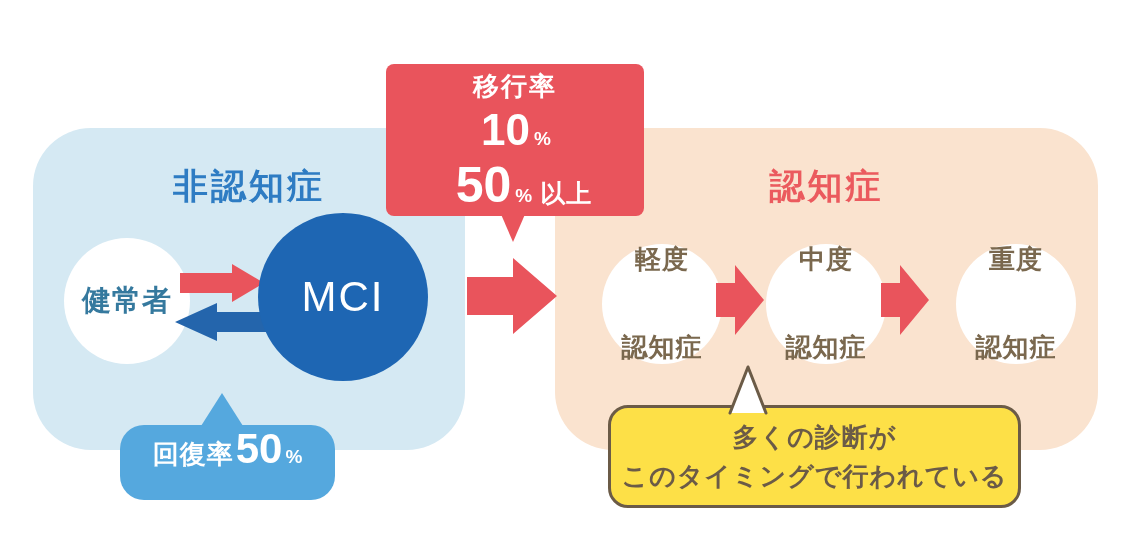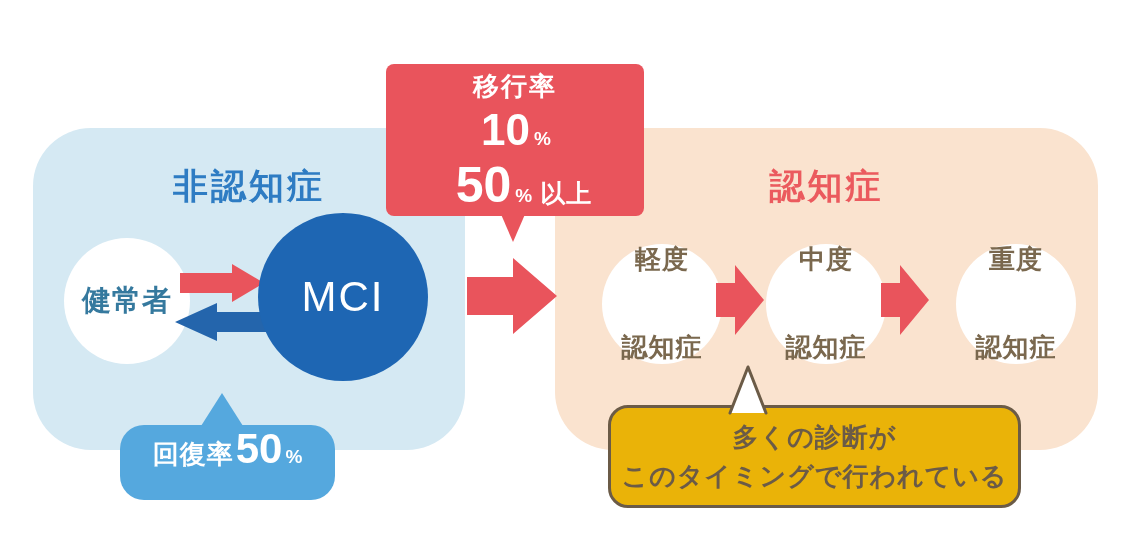--- a/index.html
+++ b/index.html
@@ -134,21 +134,21 @@
     position: absolute;
     left: 201px; top: 393px;
     width: 0; height: 0;
     border-left: 21px solid transparent;
     border-right: 21px solid transparent;
     border-bottom: 33px solid var(--sky-blue);
     z-index: 4;
   }
   .diagnosis-bubble {
     left: 608px; top: 405px; width: 413px; height: 103px;
-    background: #eab308;
+    background: #fde047;
     border: 3px solid var(--note-brown);
     border-radius: 20px;
     color: var(--note-brown);
     font-size: 26px; font-weight: bold;
     letter-spacing: 1px;
     line-height: 1.5;
   }
   .note-tail { left: 726px; top: 363px; z-index: 6; }
 </style>
 </head>

